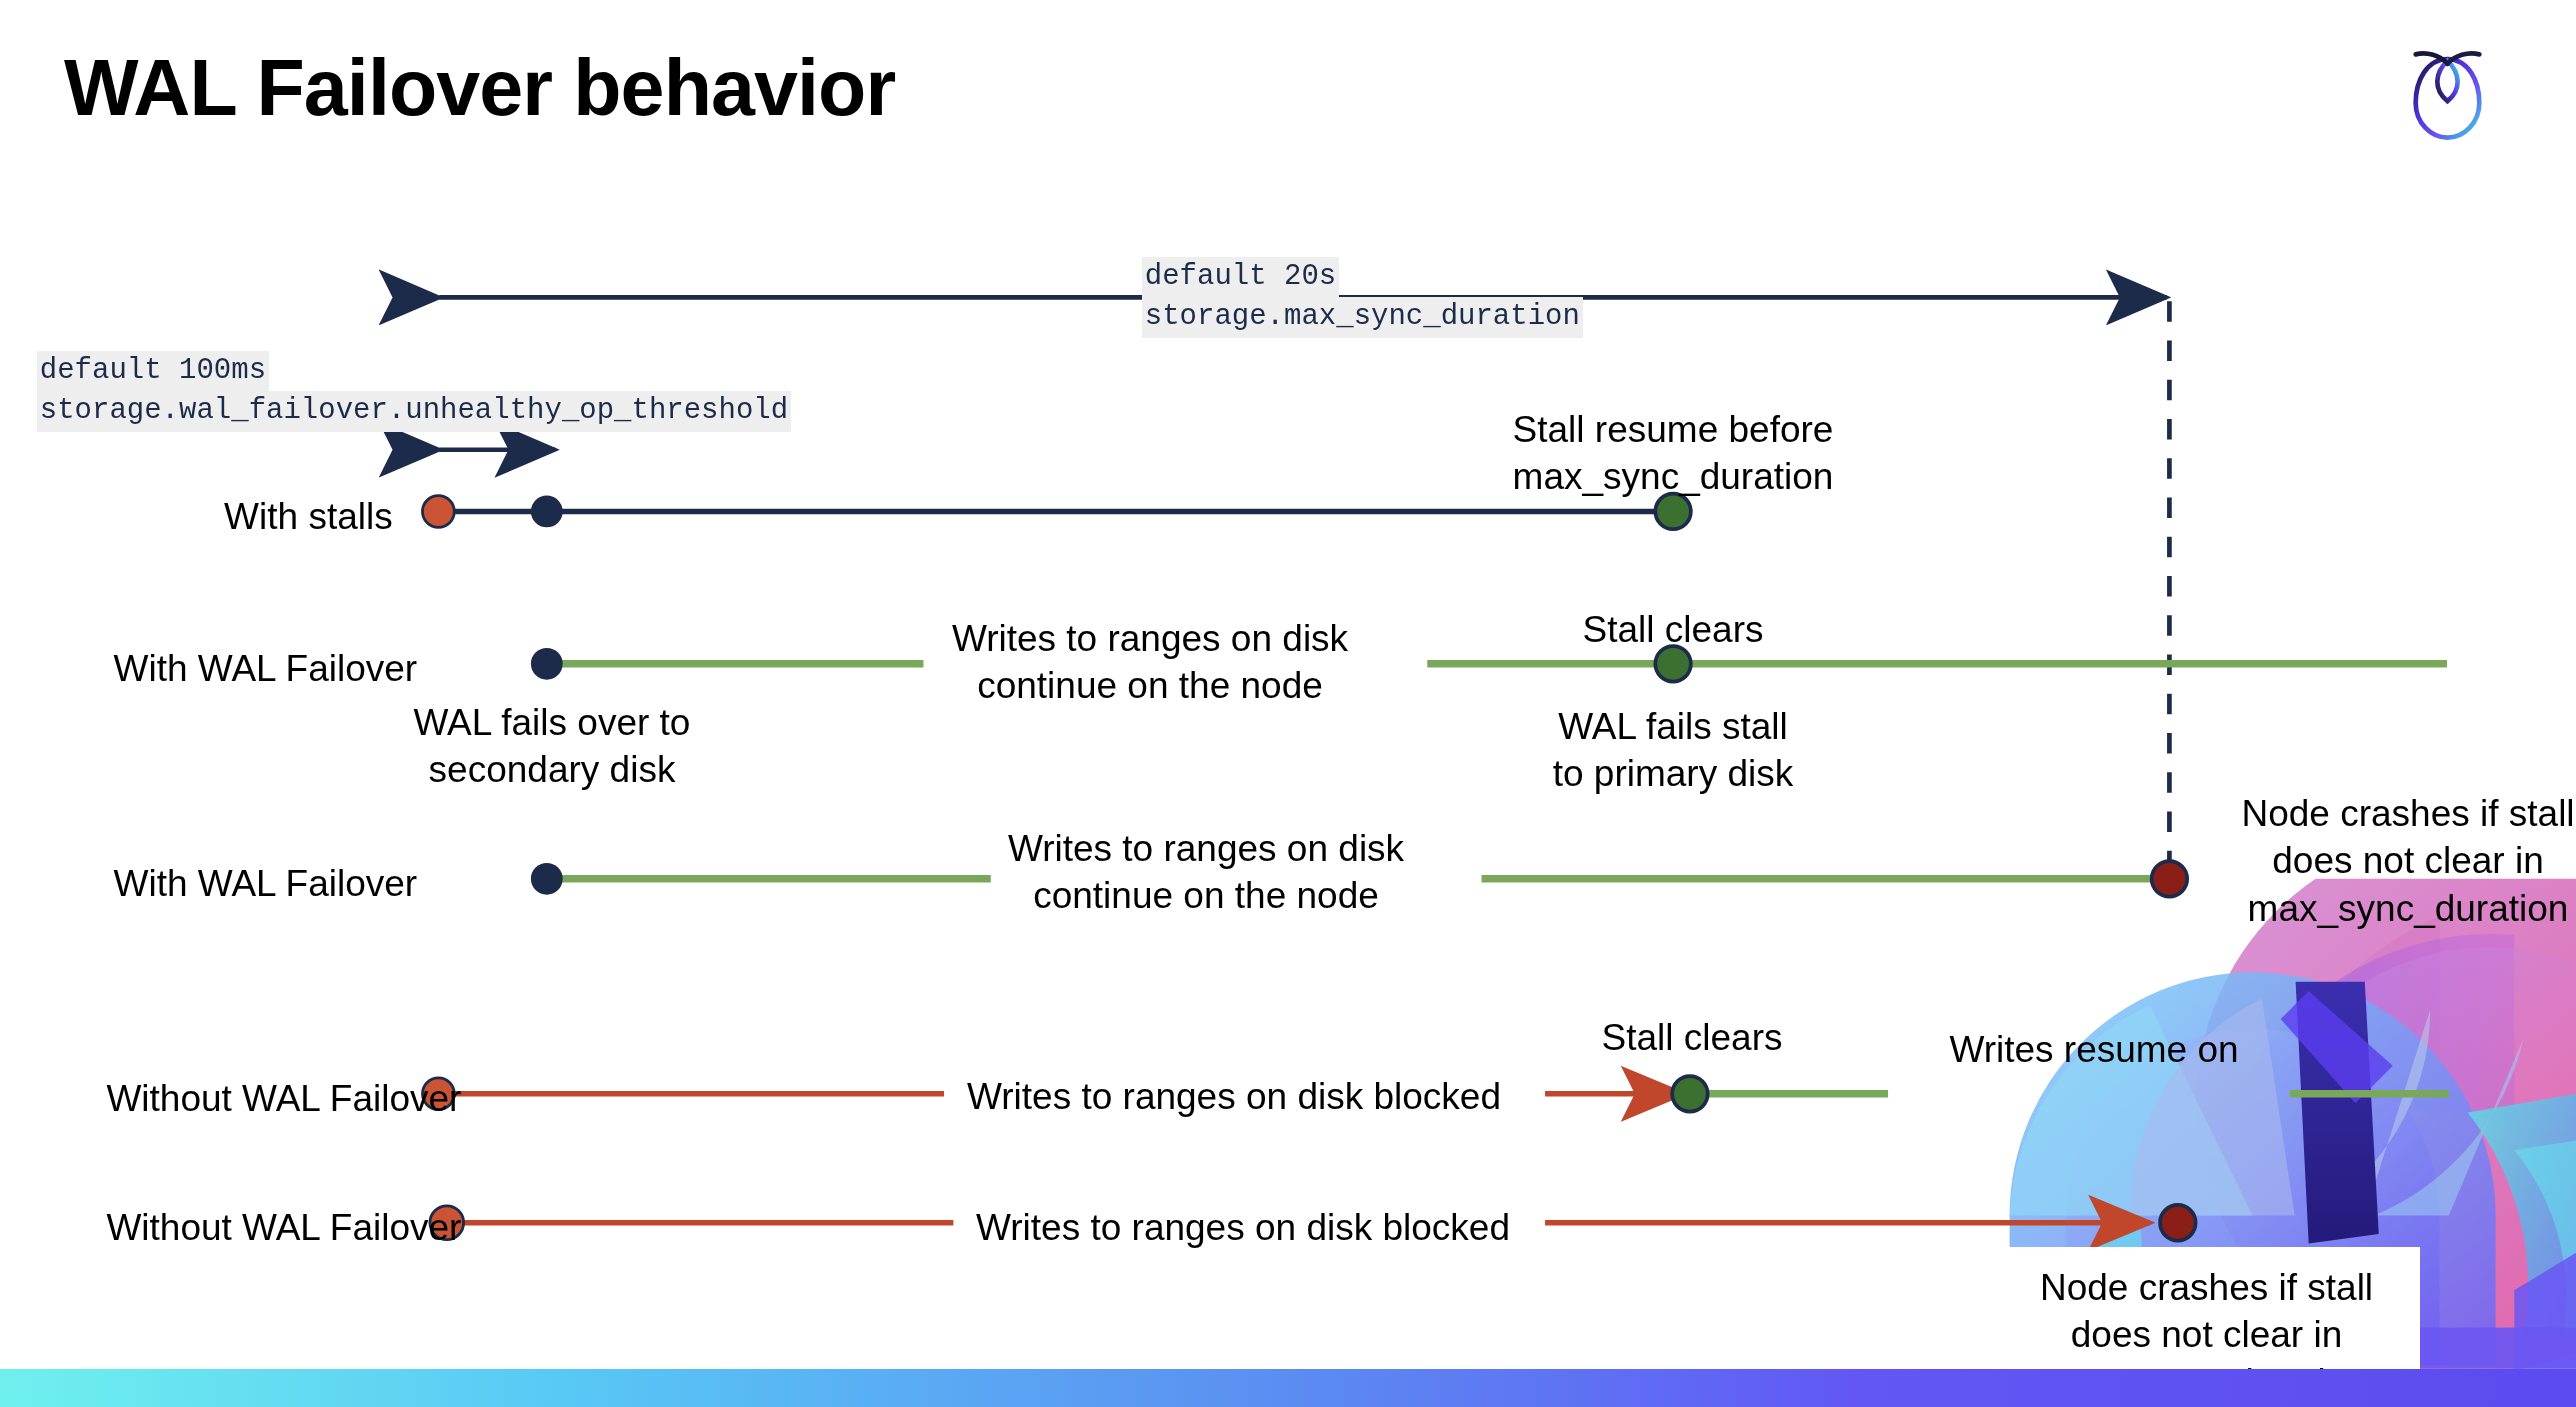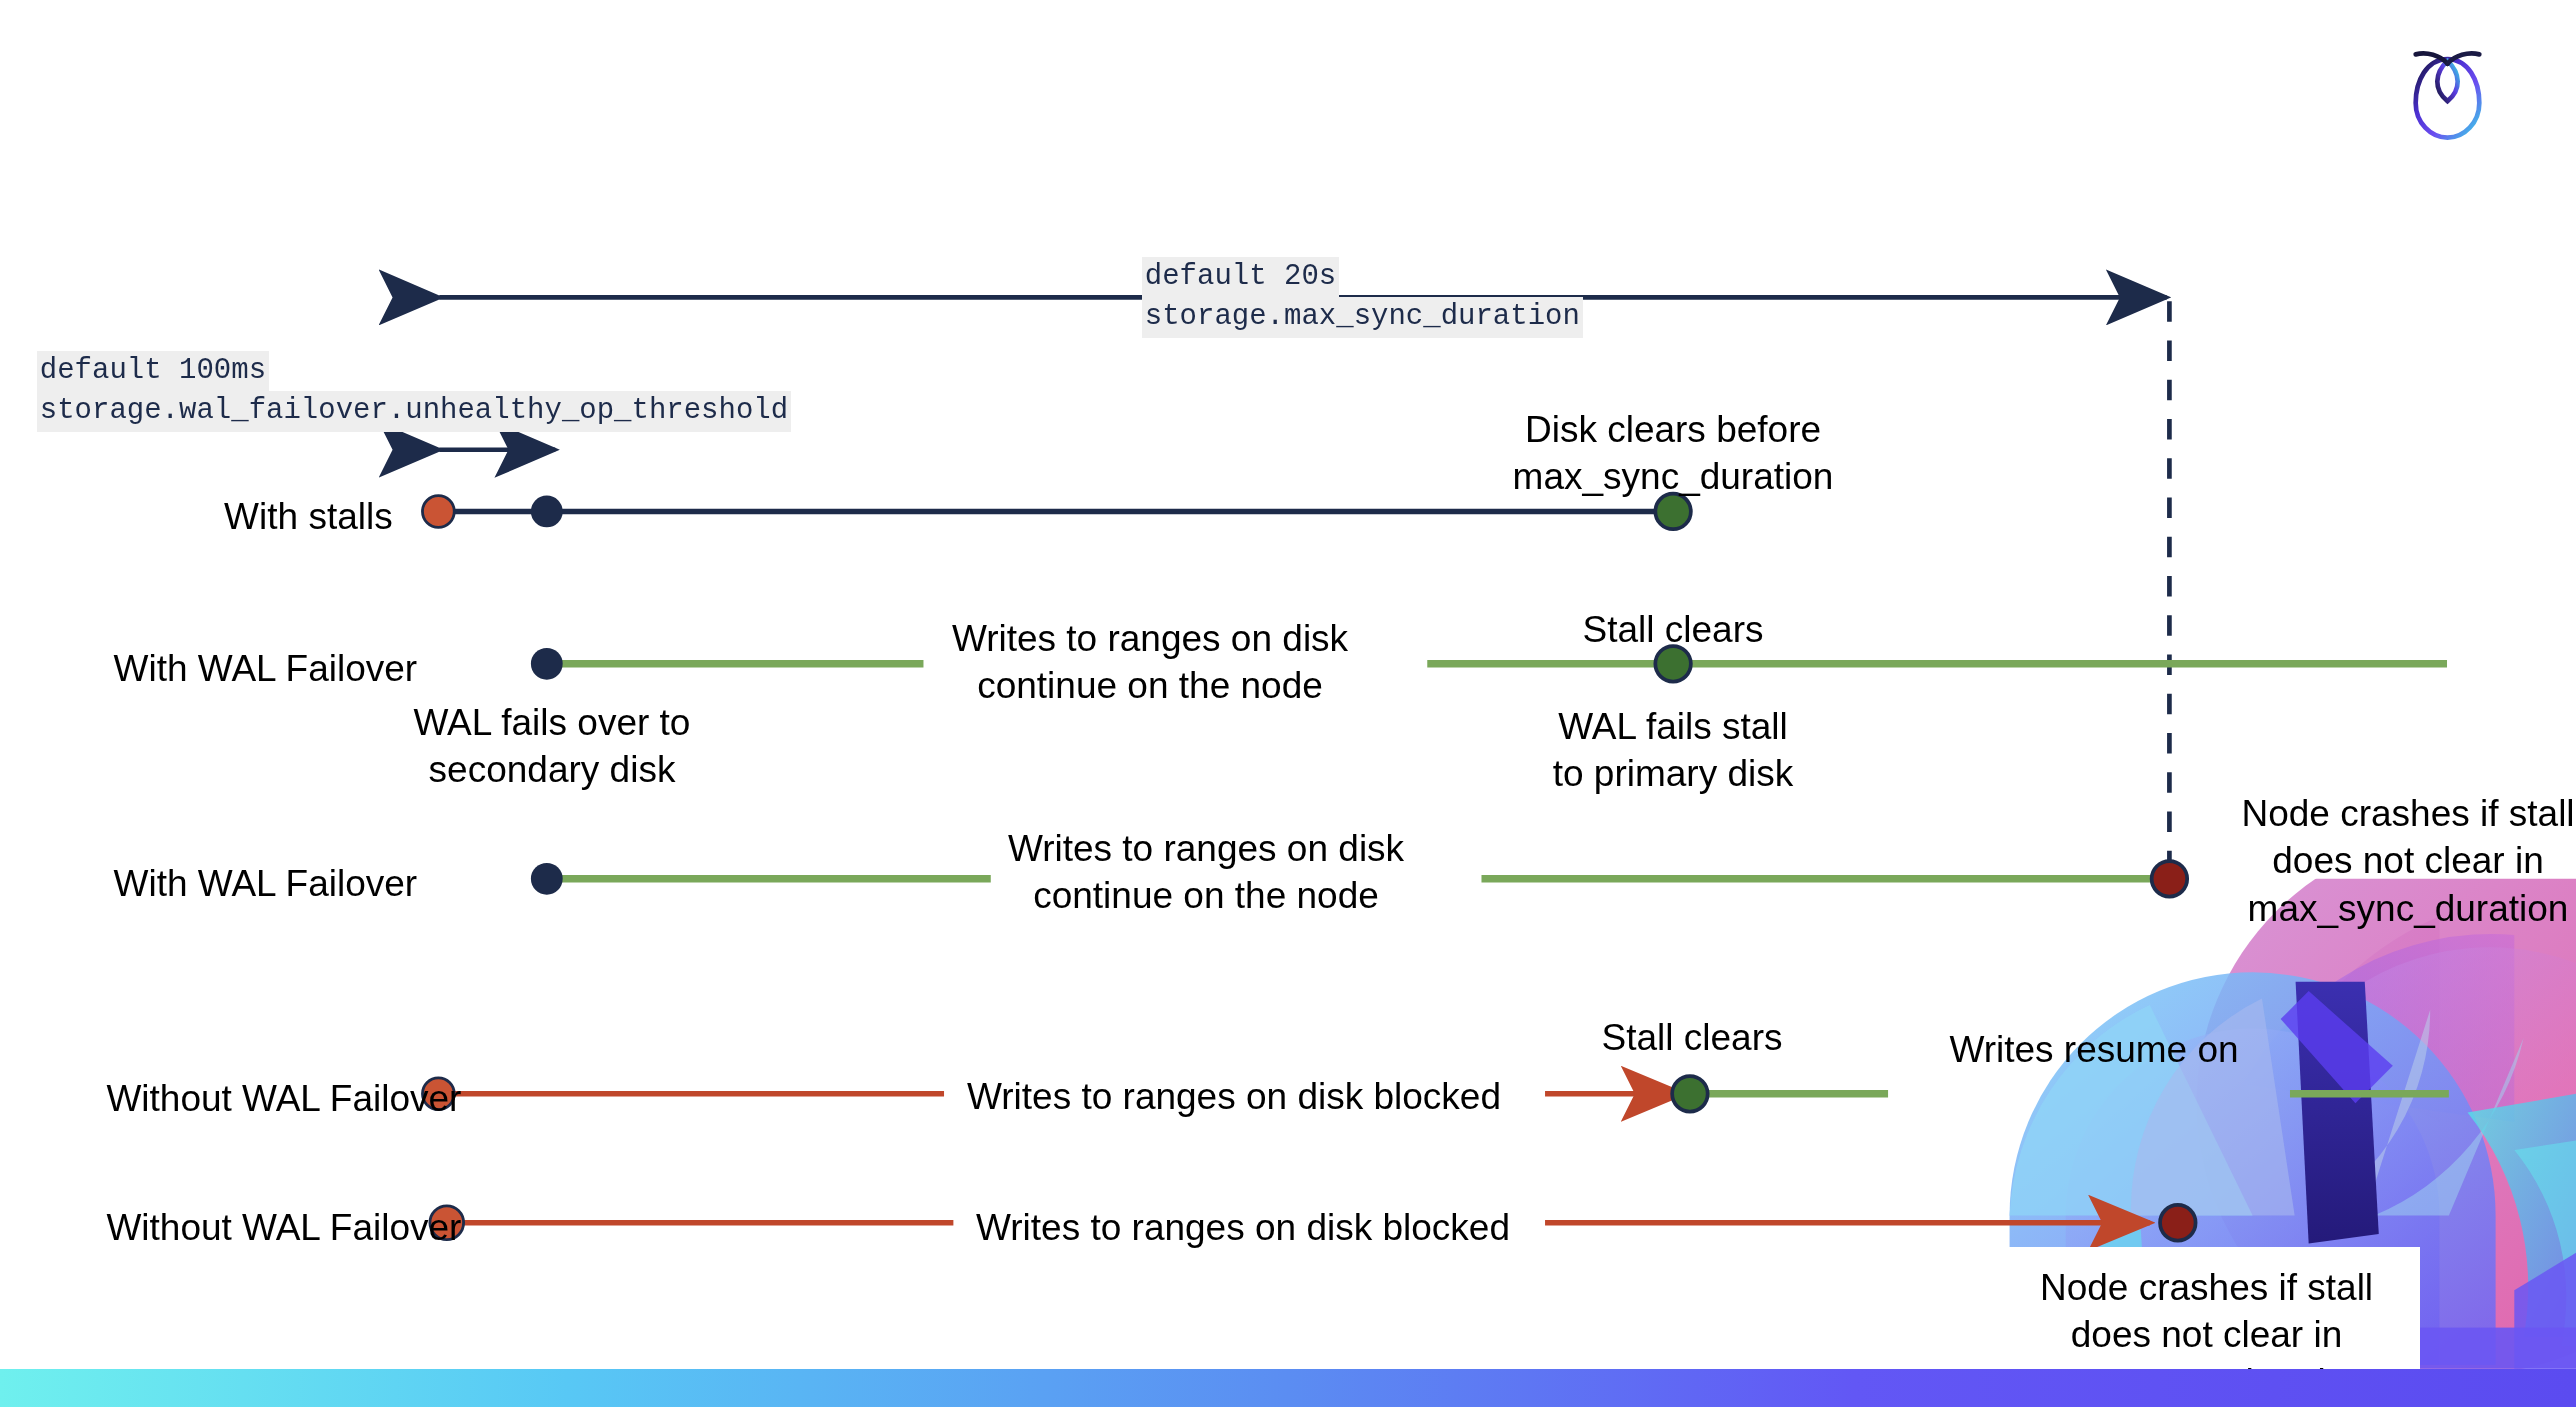--- a/index.html
+++ b/index.html
@@ -101,20 +101,21 @@
 
       <path d="M2640 1190 A 300 300 0 0 1 2700 1430 L2756 1430 L2756 1170 Z" fill="url(#gC1)" opacity="0.8"></path>
       <path d="M2690 1230 A 250 250 0 0 1 2740 1440 L2756 1440 L2756 1220 Z" fill="#62e9f0" opacity="0.5"></path>
       <path d="M2690 1380 L2756 1340 L2756 1464 L2690 1464 Z" fill="#6a57f3" opacity="0.85"></path>
       <path d="M2200 1380 A 200 200 0 0 1 2290 1310 L2300 1464 L2200 1464 Z" fill="#60e6ee" opacity="0.6"></path>
 
       <rect x="2150" y="1420" width="610" height="46" fill="#6a57f3" opacity="0.9"></rect>
     </g>
   </svg>
 
+  <div class="title">WAL Failover behavior</div>
 
   <svg class="logo" viewBox="0 0 140 145">
     <defs>
       <linearGradient id="lg" x1="0" y1="0" x2="1" y2="1">
         <stop offset="0%" stop-color="#111133"></stop>
         <stop offset="35%" stop-color="#4b2fd0"></stop>
         <stop offset="62%" stop-color="#6b4df0"></stop>
         <stop offset="100%" stop-color="#36d7e6"></stop>
       </linearGradient>
       <linearGradient id="lg2" x1="1" y1="0" x2="0" y2="1">
@@ -191,21 +192,21 @@
 
   <div class="lbl l" style="left:22.4px;top:645px;width:486px;">With WAL Failover</div>
 
   <div class="lbl l" style="left:22.4px;top:860px;width:486px;">With WAL Failover</div>
 
   <div class="lbl l" style="left:22.4px;top:1075px;width:523px;">Without WAL Failover</div>
 
   <div class="lbl l" style="left:22.4px;top:1204px;width:523px;">Without WAL Failover</div>
 
   <div class="lbl c" style="left:1486px;top:406px;width:374px;">
-    <div>Disk clears before</div>
+    <div>Stall resume before</div>
     <div>max_sync_duration</div>
   </div>
 
   <div class="lbl c" style="left:393px;top:699px;width:318px;">
     <div>WAL fails over to</div>
     <div>secondary disk</div>
   </div>
 
   <div class="lbl c" style="left:935px;top:615px;width:430px;">
     <div>Writes to ranges on disk</div>

